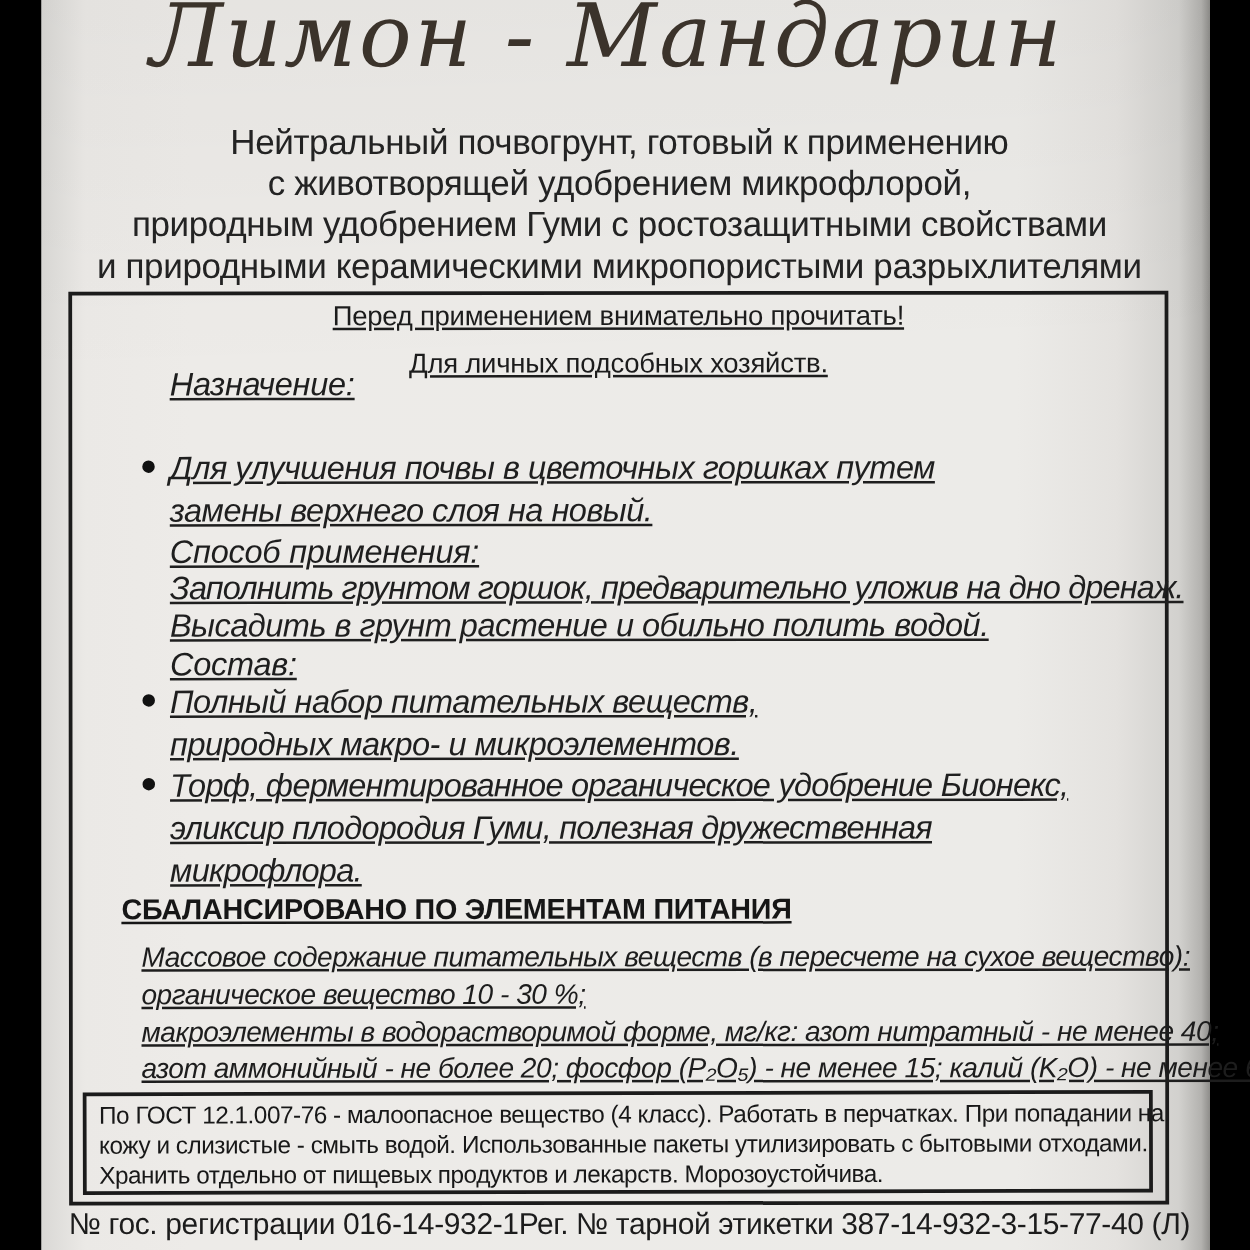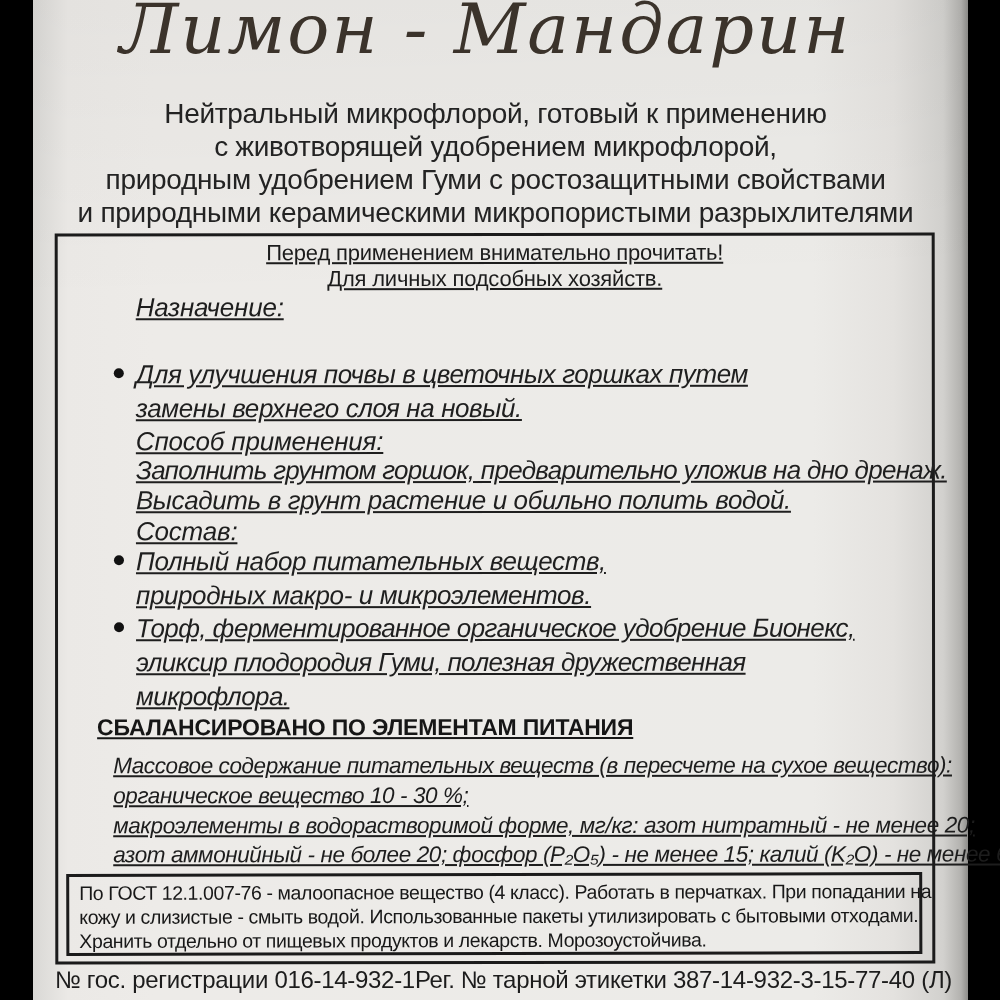--- a/index.html
+++ b/index.html
@@ -92,30 +92,30 @@
   }
 </style>
 </head>
 <body>
 
 <div class="label">
 
   <div class="title">Лимон - Мандарин</div>
 
   <div class="subtitle">
-    <div class="line">Нейтральный микрофлорой, готовый к применению</div>
+    <div class="line">Нейтральный почвогрунт, готовый к применению</div>
     <div class="line">с животворящей удобрением микрофлорой,</div>
     <div class="line">природным удобрением Гуми с ростозащитными свойствами</div>
     <div class="line">и природными керамическими микропористыми разрыхлителями</div>
   </div>
 
   <div class="main-box">
 
     <div class="abs center notice" style="top:4px;">Перед применением внимательно прочитать!</div>
-    <div class="abs center notice" style="top:30px;">Для личных подсобных хозяйств.</div>
+    <div class="abs center notice" style="top:42px;">Для личных подсобных хозяйств.</div>
 
     <div class="abs heading-it" style="top:56px; left:78px;">Назначение:</div>
 
 
     <div class="abs bullet-row" style="top:121px; left:56px;">
       <span class="bullet"></span>
       <span class="body-text it" style="max-width:690px; line-height:34px;">Для улучшения почвы в цветочных горшках путем замены верхнего слоя на новый.</span>
     </div>
 
     <div class="abs heading-it" style="top:190px; left:78px;">Способ применения:</div>
@@ -132,21 +132,21 @@
     <div class="abs bullet-row" style="top:375px; left:56px;">
       <span class="bullet"></span>
       <span class="body-text it" style="max-width:740px; line-height:34px; letter-spacing:-0.6px;">Торф, ферментированное органическое удобрение Бионекс, эликсир плодородия Гуми, полезная дружественная микрофлора.</span>
     </div>
 
 
     <div class="abs balance" style="top:478px; left:39px;">СБАЛАНСИРОВАНО ПО ЭЛЕМЕНТАМ ПИТАНИЯ</div>
 
     <div class="abs nutrient" style="top:517px; left:55px;">Массовое содержание питательных веществ (в пересчете на сухое вещество):</div>
     <div class="abs nutrient" style="top:547px; left:55px;">органическое вещество  10 - 30 %;</div>
-    <div class="abs nutrient" style="top:577px; left:55px;">макроэлементы в водорастворимой форме, мг/кг: азот нитратный - не менее 20;</div>
+    <div class="abs nutrient" style="top:577px; left:55px;">макроэлементы в водорастворимой форме, мг/кг: азот нитратный - не менее 40;</div>
     <div class="abs nutrient" style="top:606px; left:55px;">азот аммонийный - не более 20; фосфор (P₂O₅) - не менее 15; калий (K₂O) - не менее 65.</div>
 
     <div class="safety-box">
       <div class="safety-line">По ГОСТ 12.1.007-76 - малоопасное вещество (4 класс). Работать в перчатках. При попадании на</div>
       <div class="safety-line">кожу и слизистые - смыть водой. Использованные пакеты утилизировать с бытовыми отходами.</div>
       <div class="safety-line">Хранить отдельно от пищевых продуктов и лекарств. Морозоустойчива.</div>
     </div>
 
   </div>
 

